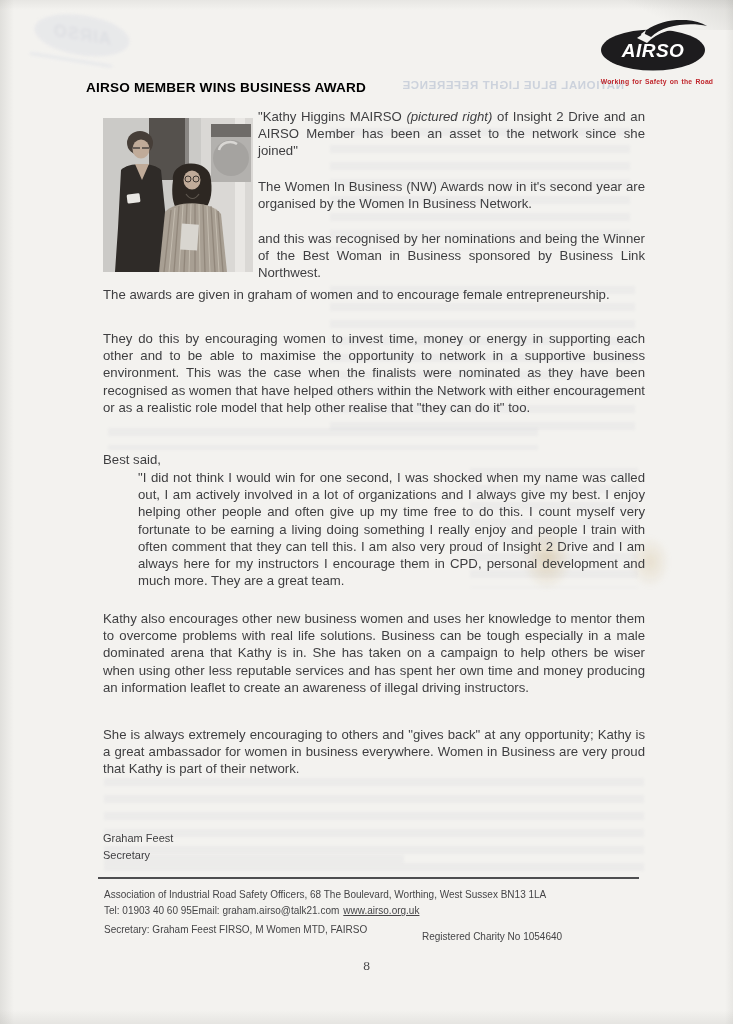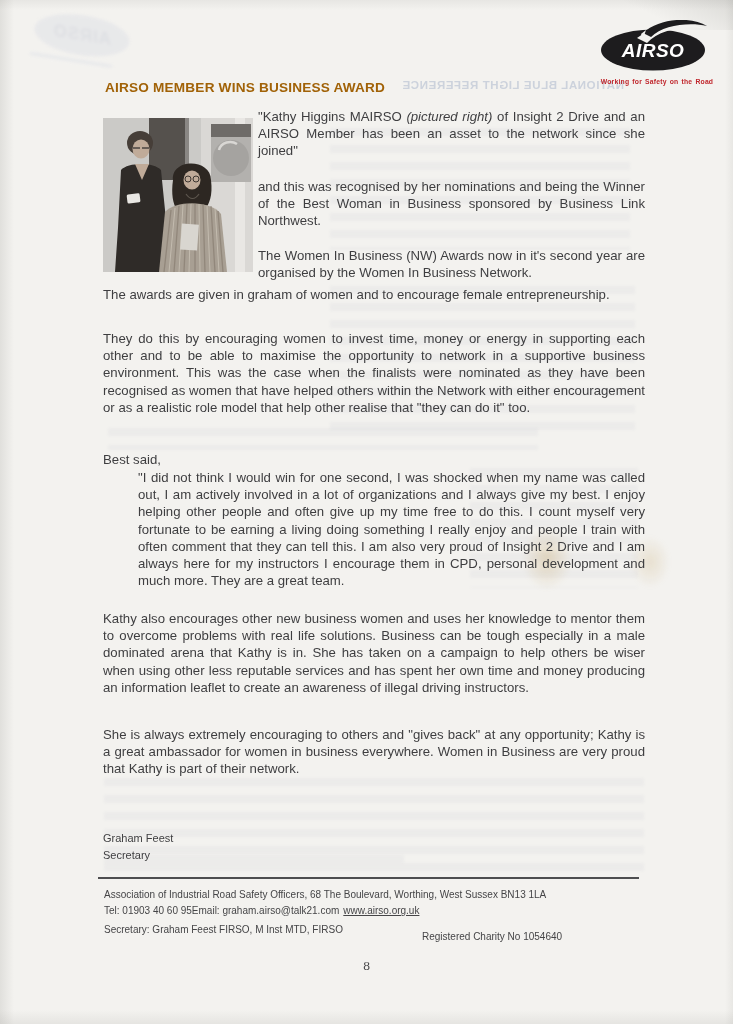--- a/index.html
+++ b/index.html
@@ -25,21 +25,21 @@
     transform:scaleX(-1);filter:blur(.6px);white-space:nowrap;}
   .bleed{opacity:.11;filter:blur(1.8px);
     background:repeating-linear-gradient(180deg,rgba(125,135,160,.55) 0 8px,rgba(125,135,160,0) 8px 17px);}
   .stain{filter:blur(2px);}
   .stain-a{left:522px;top:526px;width:50px;height:64px;background:radial-gradient(closest-side,rgba(193,160,96,.32),rgba(193,160,96,0));}
   .stain-b{left:630px;top:536px;width:40px;height:52px;background:radial-gradient(closest-side,rgba(193,160,96,.22),rgba(193,160,96,0));}
   
   .logo{left:597px;top:20px;width:120px;text-align:center;}
   .logo-tagline{margin-top:2px;font-size:6.8px;font-weight:bold;color:#c0272d;letter-spacing:.2px;word-spacing:1px;white-space:nowrap;}
   
-  .title{left:105px;top:80px;font-size:13.6px;font-weight:bold;color:#a16207;letter-spacing:.2px;}
+  .title{left:86px;top:80px;font-size:13.6px;font-weight:bold;color:#000000;letter-spacing:.2px;}
   
   .photo{left:103px;top:118px;width:150px;height:154px;}
   
   .col{left:258px;top:108px;width:387px;}
   .col p{margin:0 0 18px 0;}
   p.bp,.col p{font-size:13.2px;line-height:17.2px;text-align:justify;color:#3e3e40;}
   p.bp{margin:0;width:542px;left:103px;position:absolute;}
   .quote-lead{left:103px;top:452px;font-size:13.2px;}
   .quote{left:138px;top:469px;width:507px;}
   .signature{left:103px;top:830px;font-size:11px;line-height:17px;}
@@ -120,22 +120,22 @@
       <path d="M62 94 C72 82 108 82 118 96 L124 154 L56 154 Z" fill="#a89f93"></path>
       <path d="M68 92 L61 154 M76 88 L71 154 M84 86 L81 154 M92 86 L92 154 M100 86 L102 154 M108 88 L112 154 M115 93 L120 154" stroke="#897f73" stroke-width="1.3" fill="none" opacity=".75"></path>
       <path d="M72 90 L66 154 M80 87 L76 154 M88 86 L86 154 M96 86 L97 154 M104 87 L107 154 M112 90 L116 154" stroke="#cfc7ba" stroke-width="1" fill="none" opacity=".7"></path>
       <rect x="78" y="106" width="17" height="26" fill="#d9d6d0" transform="rotate(4 86 119)"></rect>
       <path d="M83 76 C87 82 92 82 96 76" stroke="#5d564e" stroke-width="1.2" fill="none"></path>
     </svg>
   </div>
 
   <div class="abs col">
     <p><span>"Kathy Higgins MAIRSO </span><i>(pictured right)</i><span> of Insight 2 Drive and an AIRSO Member has been an asset to the network since she joined"</span></p>
+    <p>The Women In Business (NW) Awards now in it's second year are organised by the Women In Business Network.</p>
     <p>and this was recognised by her nominations and being the Winner of the Best Woman in Business sponsored by Business Link Northwest.</p>
-    <p>The Women In Business (NW) Awards now in it's second year are organised by the Women In Business Network.</p>
   </div>
 
   <p class="bp" style="top:286px;">The awards are given in graham of women and to encourage female entrepreneurship.</p>
   <p class="bp" style="top:330px;">They do this by encouraging women to invest time, money or energy in supporting each other and to be able to maximise the opportunity to network in a supportive business environment.  This was the case when the finalists were nominated as they have been recognised as women that have helped others within the Network with either encouragement or as a realistic role model that help other realise that "they can do it" too.</p>
 
   <div class="abs quote-lead">Best said,</div>
   <p class="bp quote" style="top:469px;left:138px;width:507px;">"I did not think I would win for one second, I was shocked when my name was called out, I am actively involved in a lot of organizations and I always give my best. I enjoy helping other people and often give up my time free to do this. I count myself very fortunate to be earning a living doing something I really enjoy and people I train with often comment that they can tell this. I am also very proud of Insight 2 Drive and I am always here for my instructors I encourage them in CPD, personal development and much more. They are a great team.</p>
 
   <p class="bp" style="top:610px;">Kathy also encourages other new business women and uses her knowledge to mentor them to overcome problems with real life solutions.  Business can be tough especially in a male dominated arena that Kathy is in.  She has taken on a campaign to help others be wiser when using other less reputable services and has spent her own time and money producing an information leaflet to create an awareness of illegal driving instructors.</p>
   <p class="bp" style="top:726px;">She is always extremely encouraging to others and "gives back" at any opportunity; Kathy is a great ambassador for women in business everywhere.  Women in Business are very proud that Kathy is part of their network.</p>
@@ -146,19 +146,19 @@
   </div>
 
   <div class="abs rule"></div>
   <div class="abs footer-line f1">Association of Industrial Road Safety Officers, 68 The Boulevard, Worthing, West Sussex BN13 1LA</div>
   <div class="abs footer-line f2">
     <span>Tel: 01903  40 60 95</span>
     <span class="gap1">Email: graham.airso@talk21.com</span>
     <span class="gap2">www.airso.org.uk</span>
   </div>
   <div class="abs footer-line f3">
-    <span>Secretary: Graham Feest FIRSO, M Inst MTD, FIRSO</span>
+    <span>Secretary: Graham Feest FIRSO, M Women MTD, FAIRSO</span>
     <span class="charity">Registered Charity No 1054640</span>
   </div>
 
   <div class="abs page-num">8</div>
 
 </div>
 
 </body></html>

